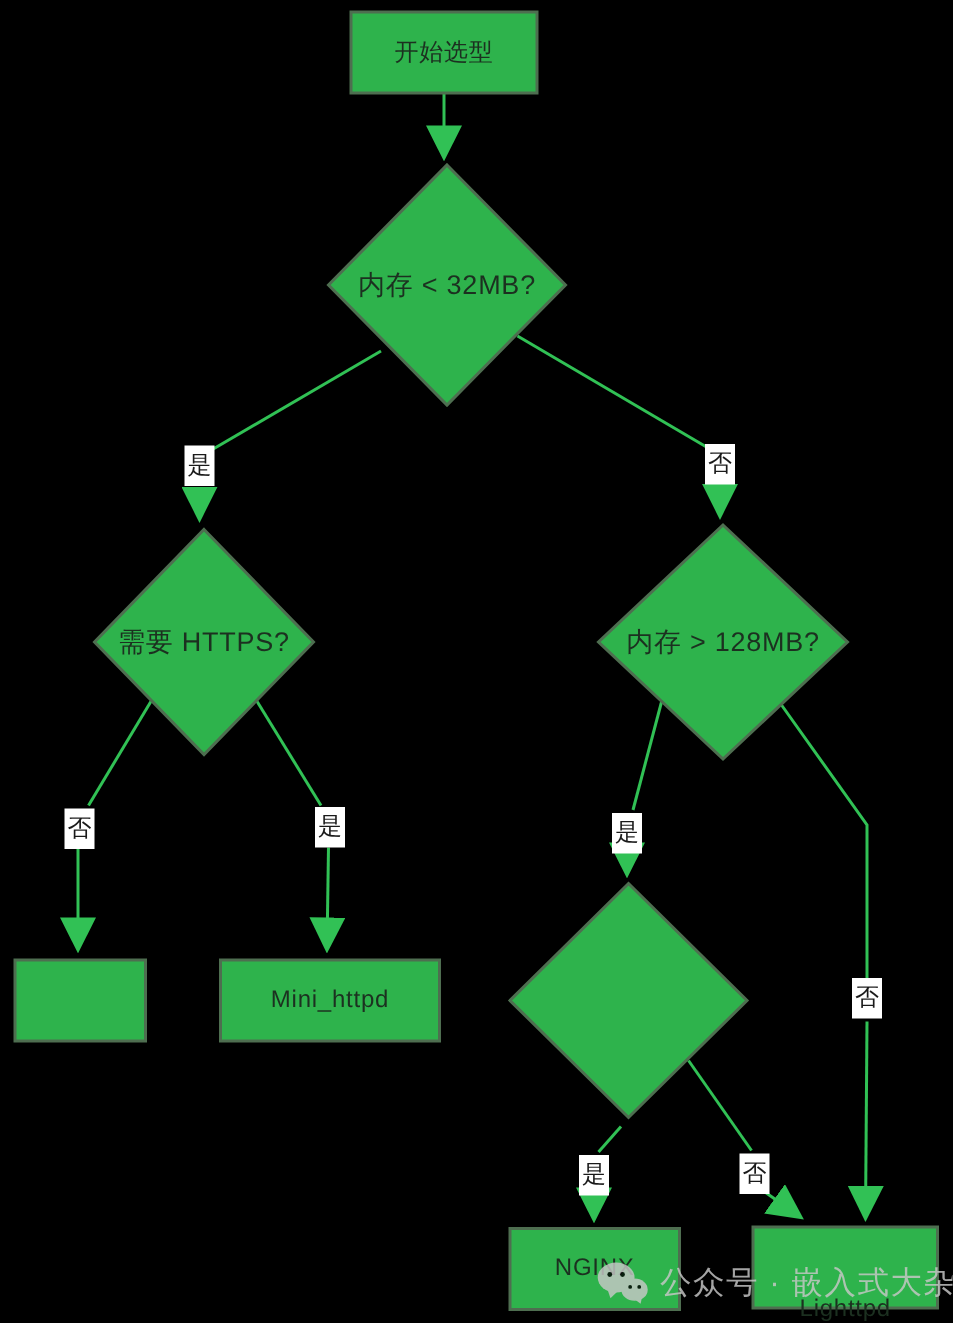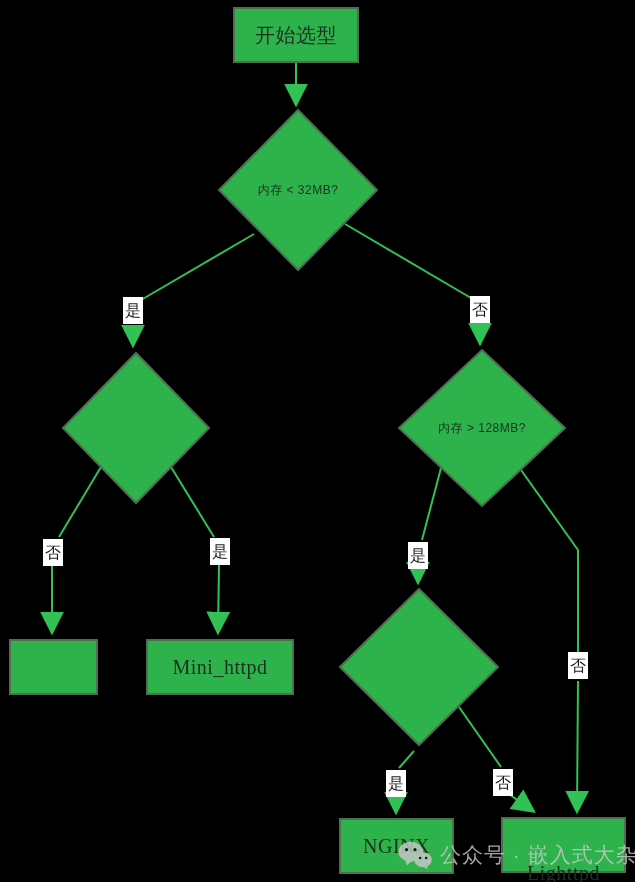--- a/index.html
+++ b/index.html
@@ -19,24 +19,24 @@
     font-family:"Liberation Sans","DejaVu Sans",sans-serif;
     position:relative;overflow:hidden;
   }
   .canvas{position:absolute;inset:0;width:635px;height:882px;}
   svg.layer{position:absolute;left:0;top:0;}
   .edge{stroke:var(--connector);stroke-width:2;fill:none;}
   .shape{fill:var(--shape-fill);stroke:var(--shape-border);stroke-width:2;}
   .arrowhead{fill:var(--connector);}
   .node-text{
     position:absolute;display:flex;align-items:center;justify-content:center;
-    color:var(--shape-text);font-size:12px;letter-spacing:0.5px;
+    color:var(--shape-text);font-size:18px;letter-spacing:0.5px;
     pointer-events:none;white-space:nowrap;
   }
-  .node-text.rect{font-size:20px;font-family:Liberation Serif, serif;}
+  .node-text.rect{font-size:16px;}
   .edge-label{
     position:absolute;width:20px;height:27px;
     background:var(--label-bg);color:var(--label-text);
     display:flex;align-items:center;justify-content:center;
     font-size:16px;line-height:1;
   }
   .watermark{
     position:absolute;left:398px;top:838px;height:34px;
     display:flex;align-items:center;gap:8px;
     color:var(--watermark-text);opacity:0.82;
@@ -99,20 +99,21 @@
     <polygon class="shape" points="482,350 565,428 482,506 399,428"></polygon>
     <polygon class="shape" points="419,589 498,667 419,745 340,667"></polygon>
     <rect class="shape" x="10" y="640" width="87" height="54"></rect>
     <rect class="shape" x="147" y="640" width="146" height="54"></rect>
     <rect class="shape" x="340" y="819" width="113" height="54"></rect>
     <rect class="shape" x="502" y="818" width="123" height="54"></rect>
   </svg>
 
   <div class="node-text rect" style="left:234px;top:8px;width:124px;height:54px;">开始选型</div>
   <div class="node-text" style="left:219px;top:110px;width:158px;height:160px;">内存 &lt; 32MB?</div>
+  <div class="node-text" style="left:63px;top:353px;width:146px;height:150px;">需要 HTTPS?</div>
   <div class="node-text" style="left:399px;top:350px;width:166px;height:156px;text-align:center;">内存 &gt; 128MB?</div>
   <div class="node-text rect" style="left:147px;top:640px;width:146px;height:54px;">Mini_httpd</div>
   <div class="node-text rect" style="left:340px;top:819px;width:113px;height:54px;">NGINX</div>
   <div class="node-text rect" style="left:502px;top:846px;width:123px;height:54px;">Lighttpd</div>
 
   <div class="edge-label" style="left:123px;top:297px;">是</div>
   <div class="edge-label" style="left:470px;top:296px;">否</div>
   <div class="edge-label" style="left:43px;top:539px;">否</div>
   <div class="edge-label" style="left:210px;top:538px;">是</div>
   <div class="edge-label" style="left:408px;top:542px;">是</div>

